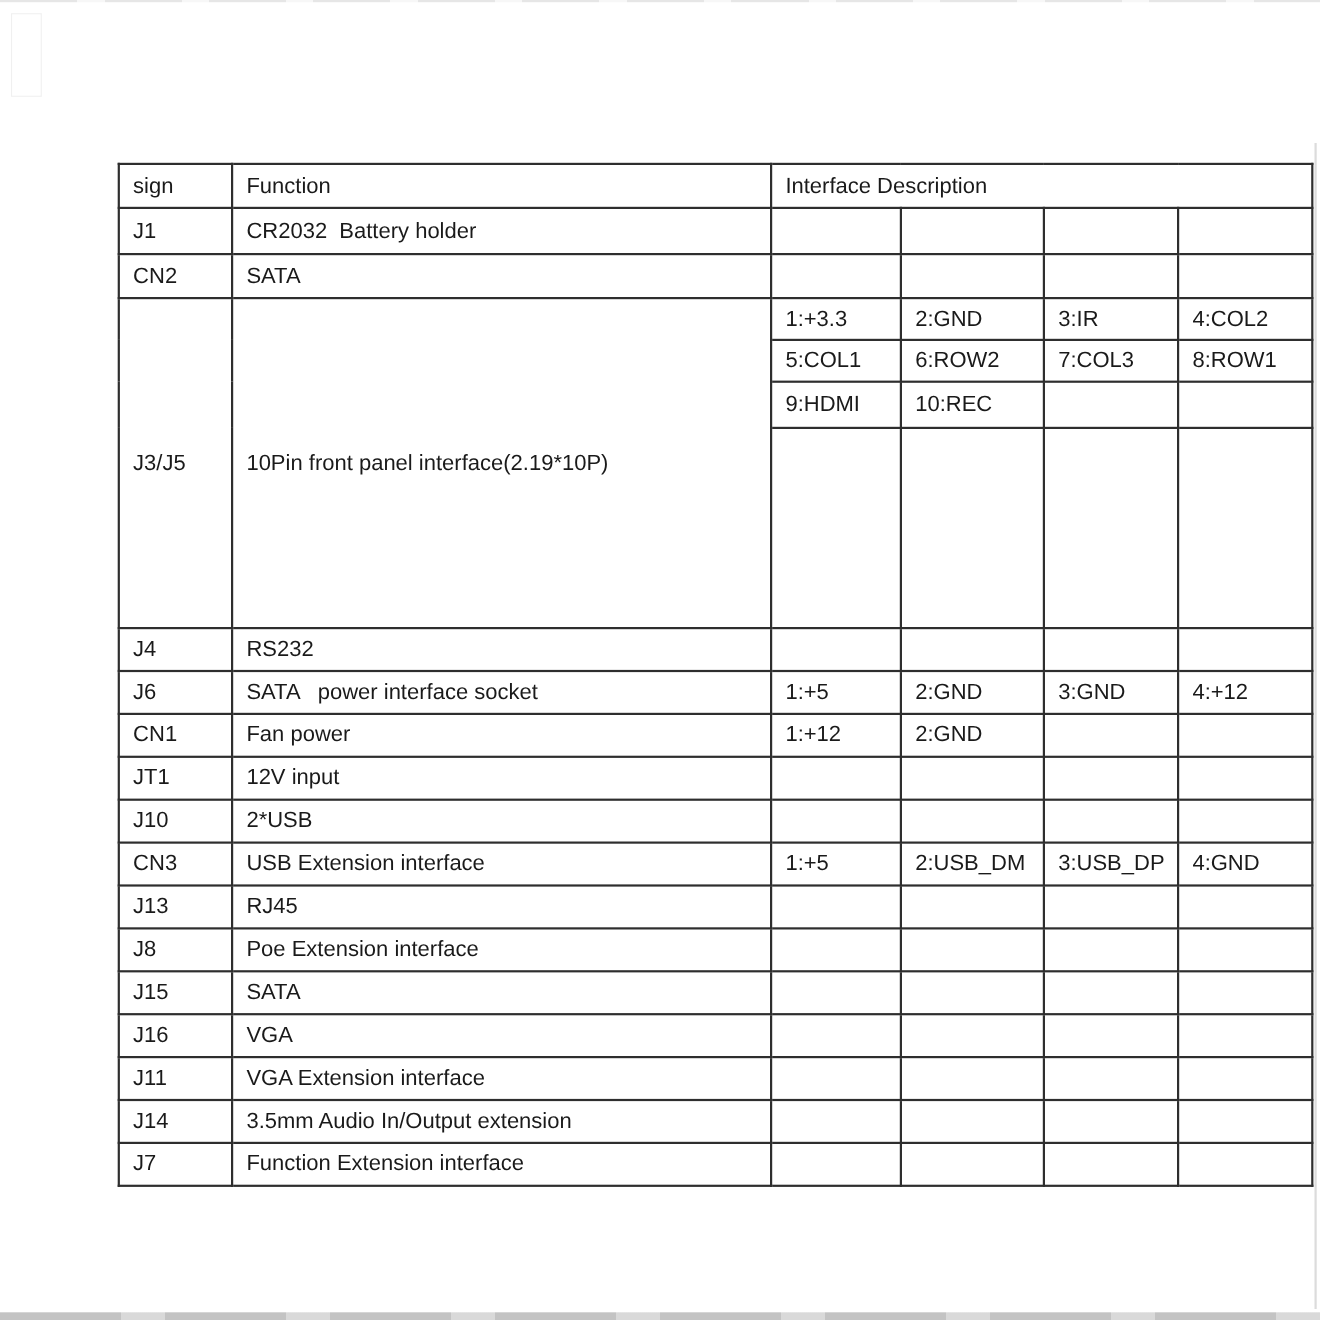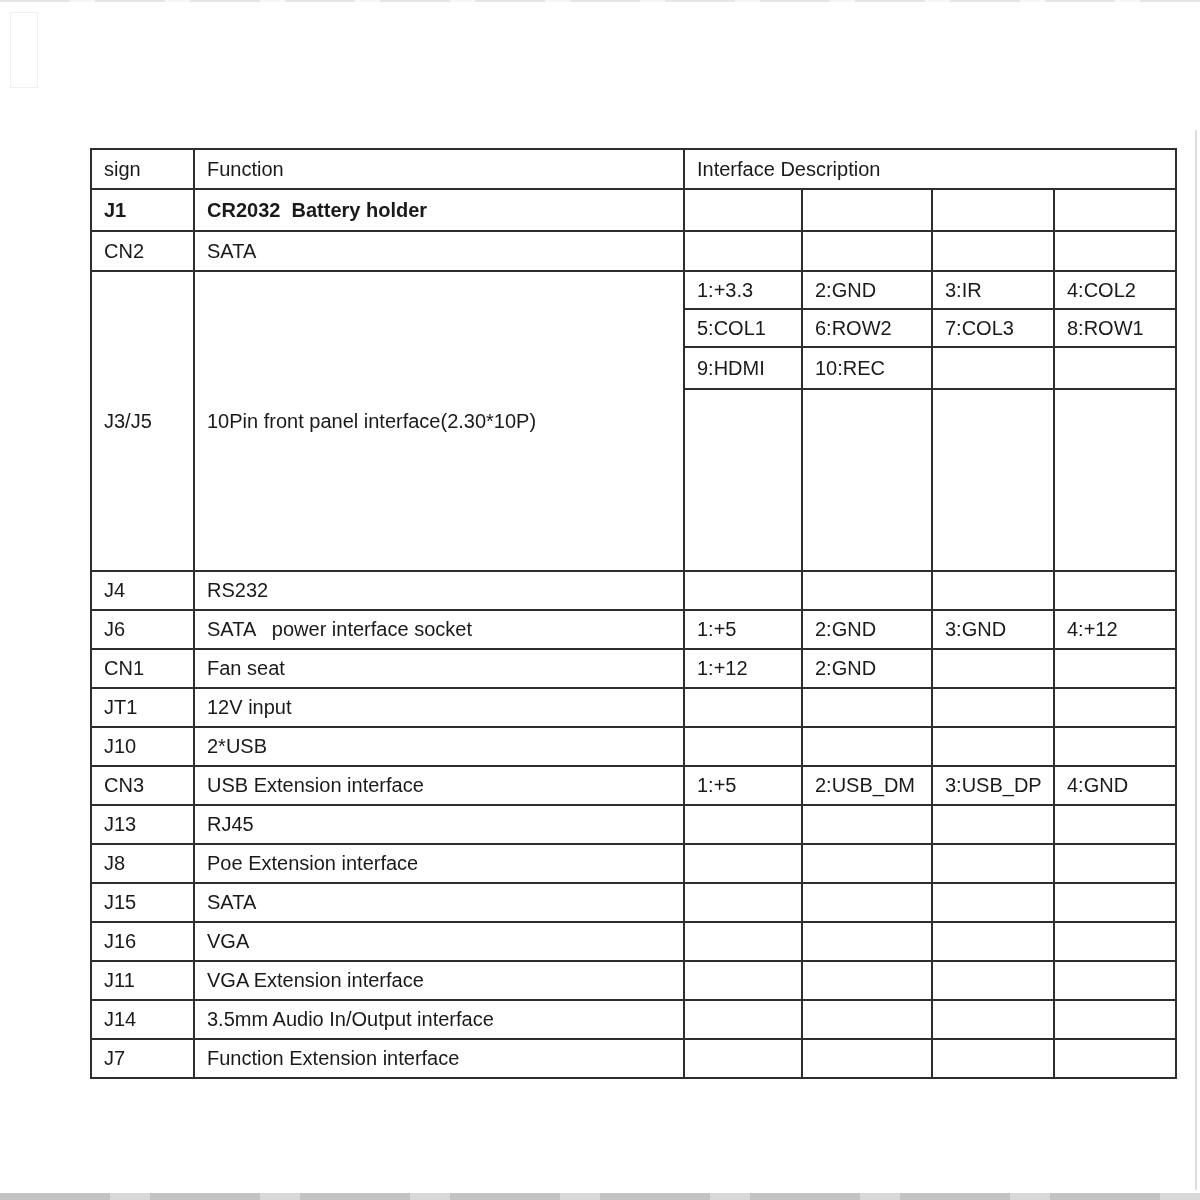--- a/index.html
+++ b/index.html
@@ -15,36 +15,36 @@
   
   .edge-top    { position: absolute; top: 0; left: 0; right: 0; height: 2px;
                  background: repeating-linear-gradient(90deg,#e6e6e6 0 70px,#f7f7f7 70px 95px); }
   .edge-right  { position: absolute; top: 130px; right: 3px; bottom: 10px; width: 2px; background: #dcdcdc; }
   .bottom-bar  { position: absolute; left: 0; right: 0; bottom: 0; height: 7px;
                  background: repeating-linear-gradient(90deg,#c3c3c3 0 110px,#d9d9d9 110px 150px); }
   .artifact-tl { position: absolute; left: 10px; top: 12px; width: 26px; height: 74px;
                  border: 1px solid #f0f0f0; }
 
   table.spec {
-    position: absolute; left: 90px; top: 148px;
+    position: absolute; left: 107px; top: 148px;
     width: 1085px;
     border-collapse: collapse;
     table-layout: fixed;
   }
   .spec td {
     border: 2px solid #2e2e2e;
     vertical-align: middle;
     color: #1a1a1a;
     font-size: 20px;
     padding: 0 2px 0 12px;
     white-space: pre;
     overflow: hidden;
   }
   .r-head  { height: 40px; }
-  .r-j1    { height: 42px; font-weight: bold; }
+  .r-j1    { height: 42px; }
   .r-cn2   { height: 40px; }
   .r-pin1  { height: 38px; }
   .r-pin2  { height: 38px; }
   .r-pin3  { height: 42px; }
   .r-tall  { height: 182px; }
   .r-std   { height: 39px; }
 </style>
 </head>
 <body>
 
@@ -84,21 +84,21 @@
       <td>CN2</td>
       <td>SATA</td>
       <td></td>
       <td></td>
       <td></td>
       <td></td>
     </tr>
 
     <tr class="r-pin1">
       <td rowspan="4">J3/J5</td>
-      <td rowspan="4">10Pin front panel interface(2.30*10P)</td>
+      <td rowspan="4">10Pin front panel interface(2.19*10P)</td>
       <td>1:+3.3</td>
       <td>2:GND</td>
       <td>3:IR</td>
       <td>4:COL2</td>
     </tr>
     <tr class="r-pin2">
       <td>5:COL1</td>
       <td>6:ROW2</td>
       <td>7:COL3</td>
       <td>8:ROW1</td>
@@ -129,21 +129,21 @@
       <td>J6</td>
       <td>SATA   power interface socket</td>
       <td>1:+5</td>
       <td>2:GND</td>
       <td>3:GND</td>
       <td>4:+12</td>
     </tr>
 
     <tr class="r-std">
       <td>CN1</td>
-      <td>Fan seat</td>
+      <td>Fan power</td>
       <td>1:+12</td>
       <td>2:GND</td>
       <td></td>
       <td></td>
     </tr>
 
     <tr class="r-std">
       <td>JT1</td>
       <td>12V input</td>
       <td></td>
@@ -210,21 +210,21 @@
       <td>J11</td>
       <td>VGA Extension interface</td>
       <td></td>
       <td></td>
       <td></td>
       <td></td>
     </tr>
 
     <tr class="r-std">
       <td>J14</td>
-      <td>3.5mm Audio In/Output interface</td>
+      <td>3.5mm Audio In/Output extension</td>
       <td></td>
       <td></td>
       <td></td>
       <td></td>
     </tr>
 
     <tr class="r-std">
       <td>J7</td>
       <td>Function Extension interface</td>
       <td></td>

